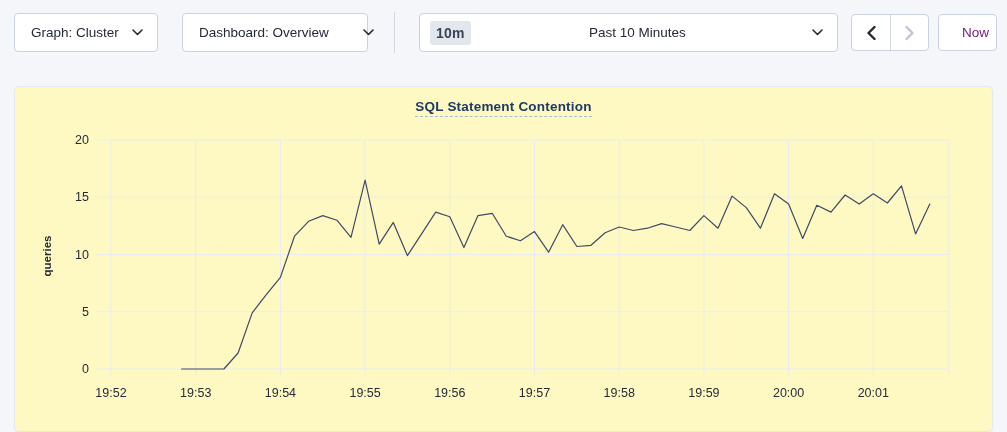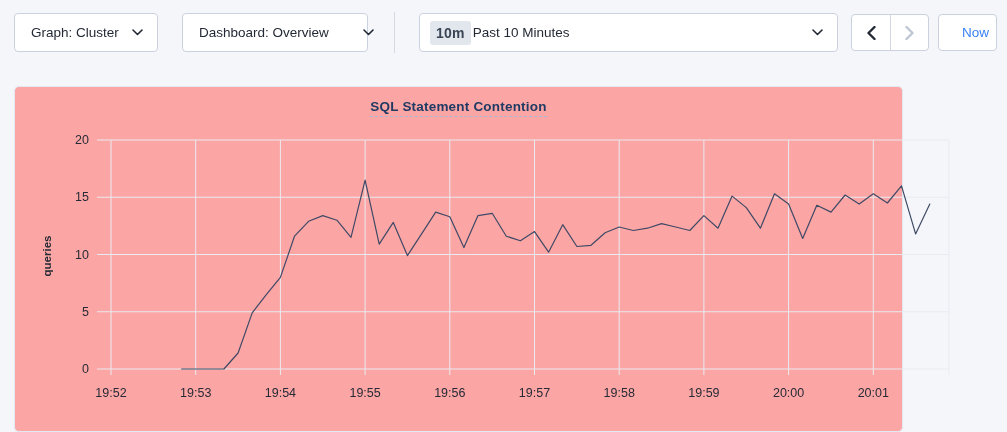--- a/index.html
+++ b/index.html
@@ -1,21 +1,21 @@
 <!DOCTYPE html>
 <html><head>
 <meta charset="utf-8">
 <style>
   * { margin:0; padding:0; box-sizing:border-box; }
   html,body { width:1007px; height:432px; }
   body { font-family:"Liberation Sans", sans-serif; }
   .page { position:relative; width:1007px; height:432px; background:#f4f6f9; overflow:hidden; }
 
   
-  .toolbar { position:absolute; left:0; top:0; width:100%; height:66px; }
+  .toolbar { position:absolute; left:0; top:0; width:100%; height:66px;text-align:center; }
   .btn {
     position:absolute; top:13px; height:39px; background:#ffffff;
     border:1px solid #c9d2de; border-radius:4px; display:flex; align-items:center;
     font-size:13.5px; color:#242a35; cursor:pointer;
   }
   .dd { justify-content:space-between; padding:0 14px 0 16px; }
   .dd .lbl { white-space:nowrap; }
   .dd-graph { left:14px; width:144px; }
   .dd-dashboard { left:182px; width:186px;gap:24px; }
   .chev { flex:0 0 auto; margin-left:10px; }
@@ -35,27 +35,27 @@
     display:flex; overflow:hidden;
   }
   .navgroup .navbtn {
     flex:1 1 50%; display:flex; align-items:center; justify-content:center;
     background:transparent; border:none; cursor:pointer;
   }
   .navgroup .navbtn + .navbtn { border-left:1px solid #d3d9e2; }
 
   .nowbtn {
     left:938px; top:14px; width:59px; height:37px; justify-content:center;
-    color:#3b82f6; font-size:13.5px;padding-left:16px;
+    color:#701a75; font-size:13.5px;padding-left:16px;
   }
 
   
   .card {
-    position:absolute; left:14px; top:86px; width:889px; height:346px;
-    background:#fca5a5; border:1px solid #e4e9f1; border-radius:5px;
+    position:absolute; left:14px; top:86px; width:979px; height:346px;
+    background:#fef9c3; border:1px solid #e4e9f1; border-radius:5px;
     box-shadow:0 1px 2px rgba(40,50,80,.04);
   }
   .chart-title-wrap { position:absolute; left:0; top:10px; width:100%; text-align:center; }
   .chart-title {
     display:inline-block; font-size:13.5px; font-weight:bold; color:#1f3a63;
     letter-spacing:.2px; border-bottom:1px dashed #a7bad4; padding-bottom:2px; cursor:pointer;
   }
   #chart { position:absolute; left:0; top:0; width:979px; height:344px; }
 </style>
 </head>

